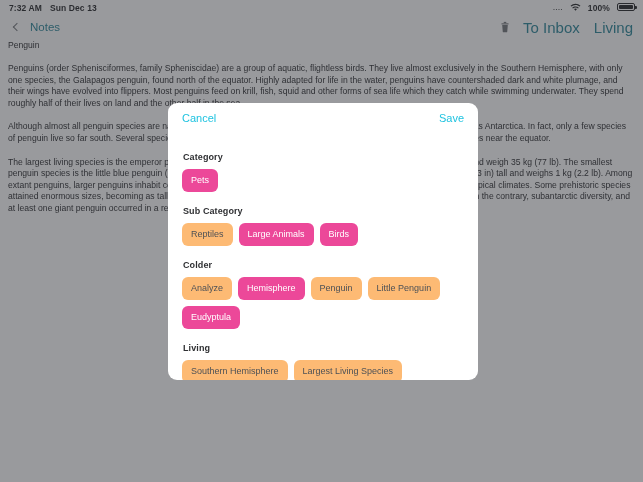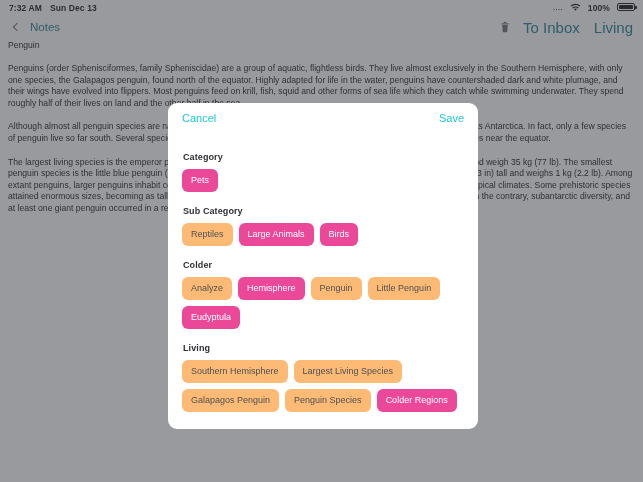--- a/index.html
+++ b/index.html
@@ -64,21 +64,21 @@
   
   .overlay {
     position: absolute; inset: 0;
     background: rgba(60,62,68,0.52);
     z-index: 10;
   }
 
   
   .sheet {
     position: absolute; z-index: 20;
-    left: 168px; top: 103px; width: 310px; height: 326px;
+    left: 168px; top: 103px; width: 310px; height: 277px;
     background: #ffffff;
     border-radius: 9px;
     overflow: hidden;
   }
   .sheet-bar {
     display: flex; align-items: center; justify-content: space-between;
     padding: 9px 14px 6px 14px;
   }
   .sheet-action { color: #1fc3e0; font-size: 11px; cursor: pointer; }
   .sheet-body { padding: 10px 14px 0 14px; }

